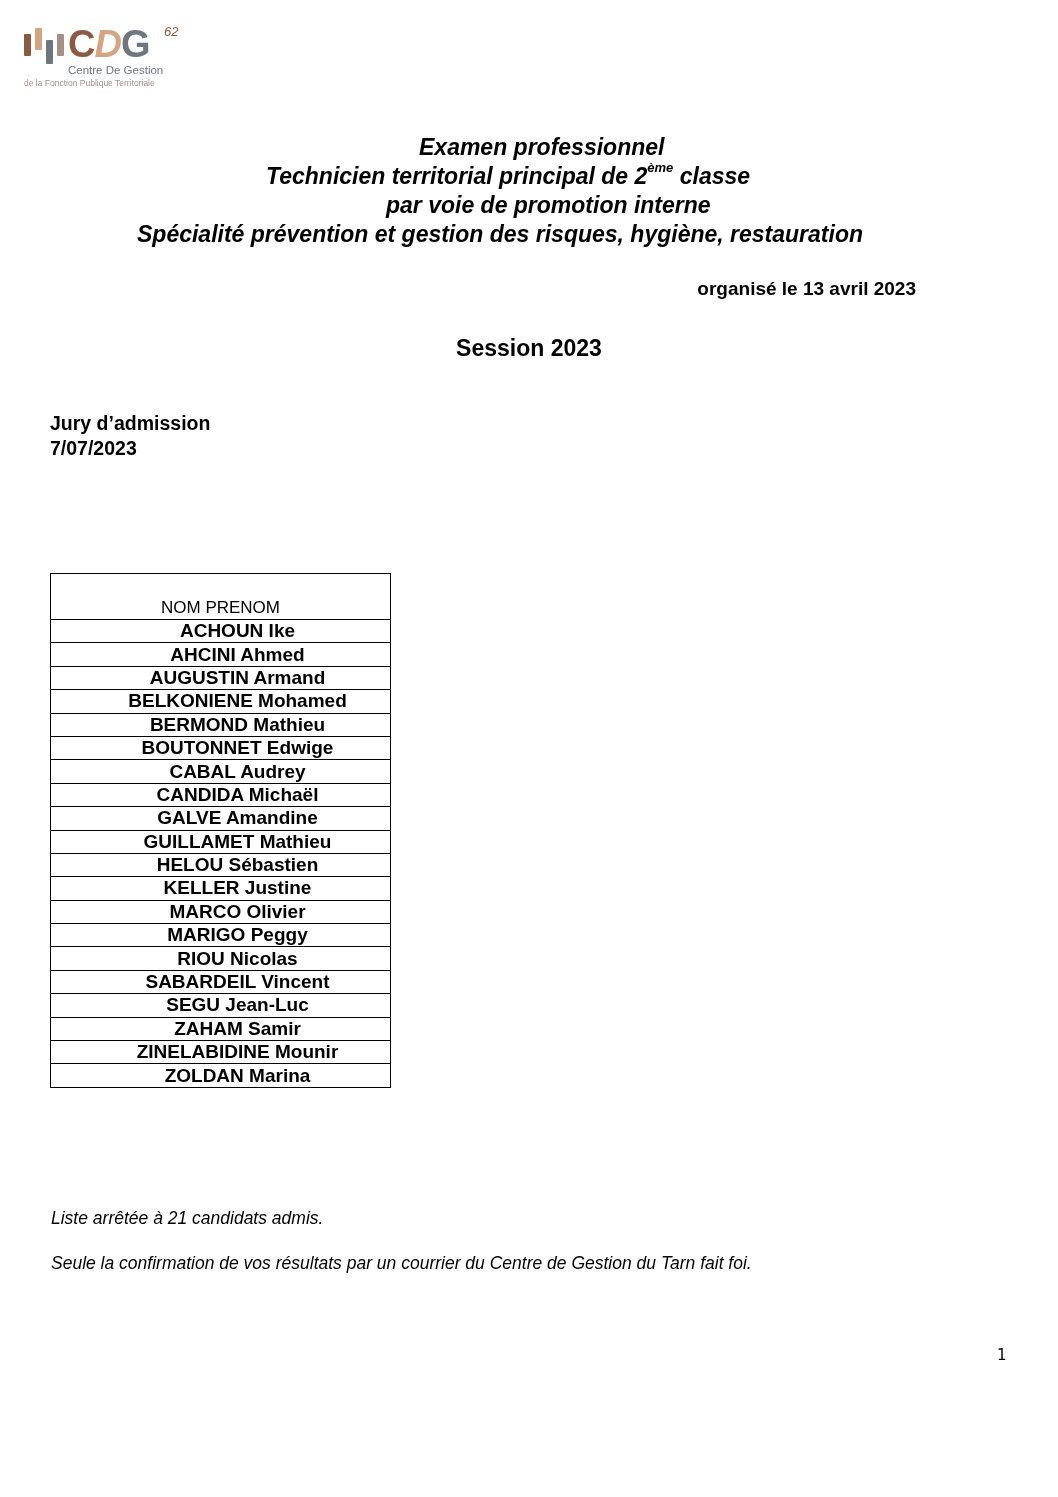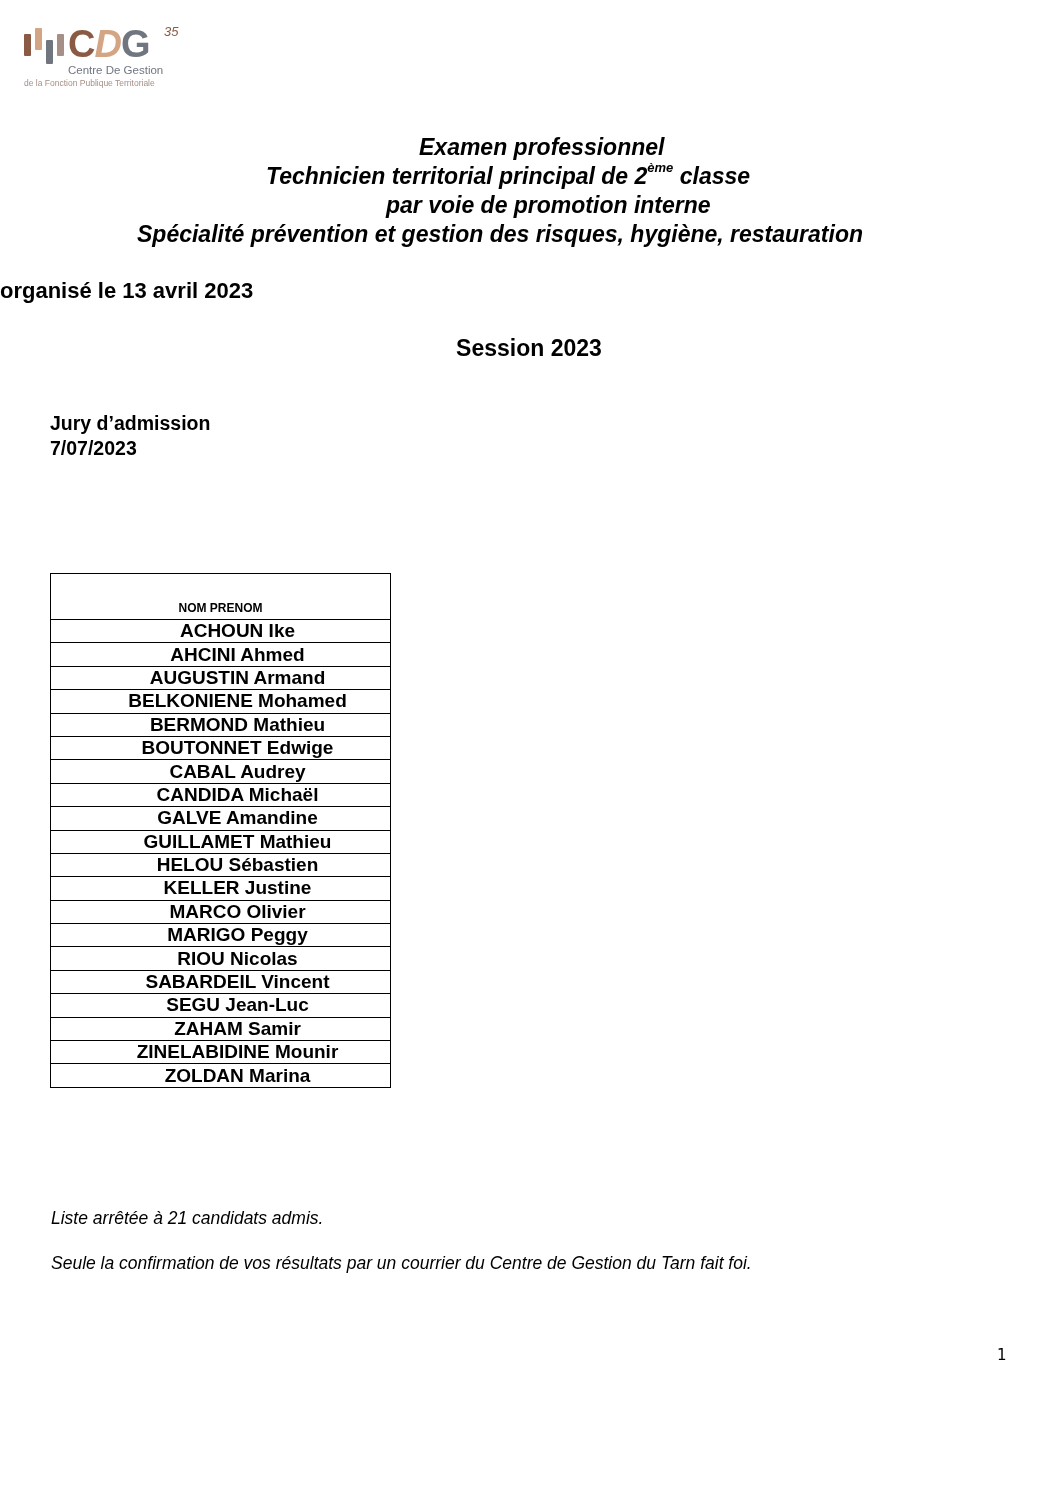--- a/index.html
+++ b/index.html
@@ -89,23 +89,23 @@
     .t2 { left: 266px; top: 29px; }
     .t3 { left: 386px; top: 58px; }
     .t4 { left: 137px; top: 87px; }
     .t2 sup { font-size: 13px; position: relative; top: -3px; vertical-align: super; line-height: 0; }
 
     .organise {
       position: absolute;
       left: 0;
       width: 916px;
       top: 278px;
-      text-align: left;
-      font-weight: bold;
-      font-size: 22px;
+      text-align: right;
+      font-weight: bold;
+      font-size: 19px;
     }
     .session {
       position: absolute;
       left: 0;
       width: 1058px;
       top: 335px;
       text-align: center;
       font-weight: bold;
       font-size: 23px;
     }
@@ -125,22 +125,22 @@
       top: 573px;
       width: 341px;
       border-collapse: collapse;
     }
     .names-table th, .names-table td {
       border: 1px solid #000;
       text-align: center;
       padding: 0;
     }
     .names-table th {
-      font-weight: bold;
-      font-size: 12px;
+      font-weight: normal;
+      font-size: 17px;
       height: 45px;
       vertical-align: bottom;
       line-height: 22px;
       margin-left: 44px;
     }
     .names-table td {
       font-weight: bold;
       font-size: 19px;
       height: 22.4px;
       line-height: 22px;
@@ -169,21 +169,21 @@
 <body>
 
 <div class="logo">
   <div class="bars">
     <div class="bar b1"></div>
     <div class="bar b2"></div>
     <div class="bar b3"></div>
     <div class="bar b4"></div>
   </div>
   <div class="letters"><span class="c">C</span><span class="d">D</span><span class="g">G</span></div>
-  <div class="num">35</div>
+  <div class="num">62</div>
   <div class="line1">Centre De Gestion</div>
   <div class="line2">de la Fonction Publique Territoriale</div>
 </div>
 
 <div class="title-block">
   <div class="title-line t1">Examen professionnel</div>
   <div class="title-line t2"><span>Technicien territorial principal de 2</span><sup>ème</sup><span> classe</span></div>
   <div class="title-line t3">par voie de promotion interne</div>
   <div class="title-line t4">Spécialité prévention et gestion des risques, hygiène, restauration</div>
 </div>

